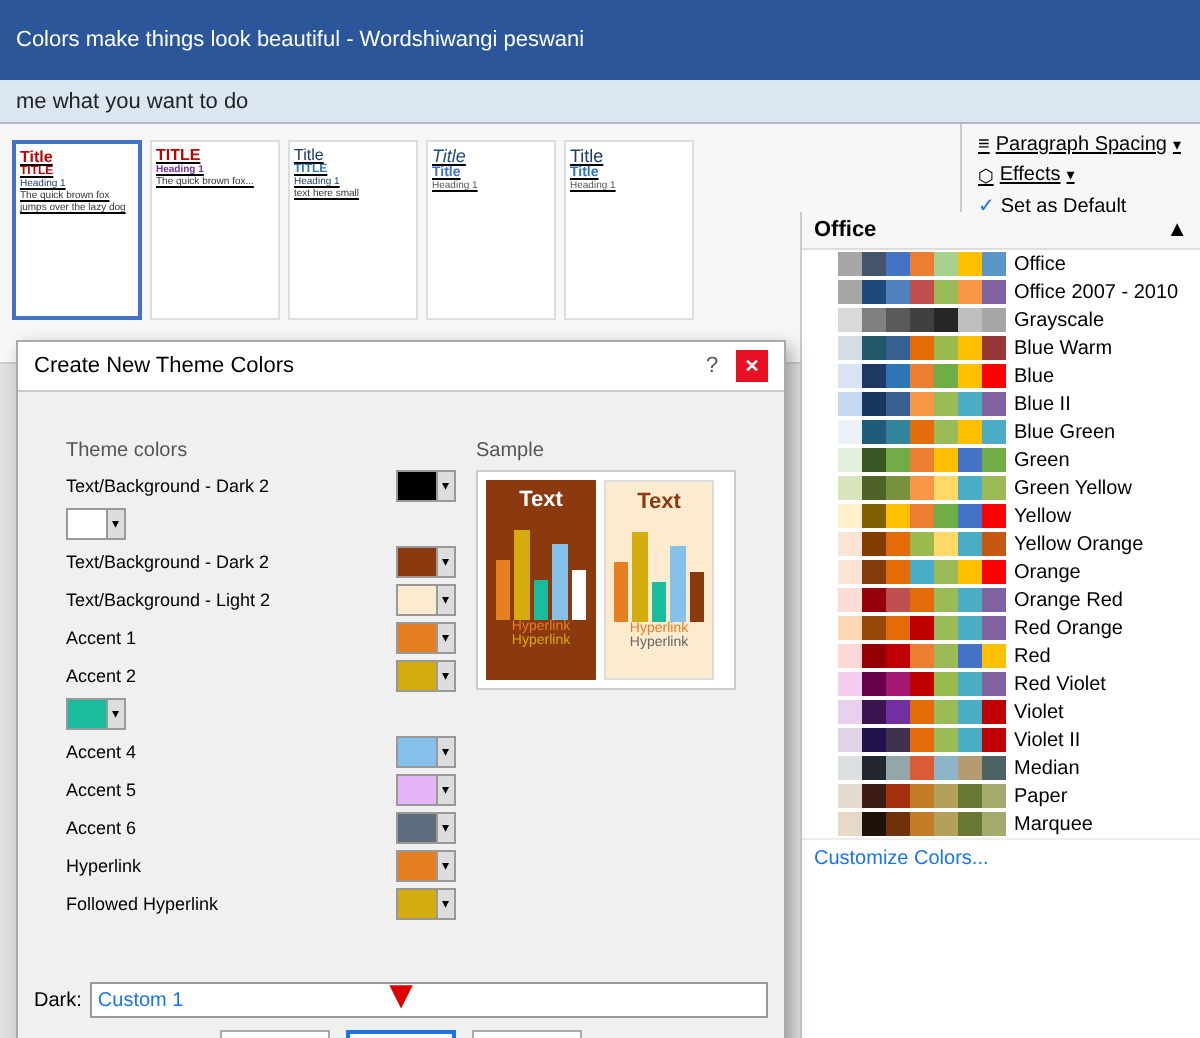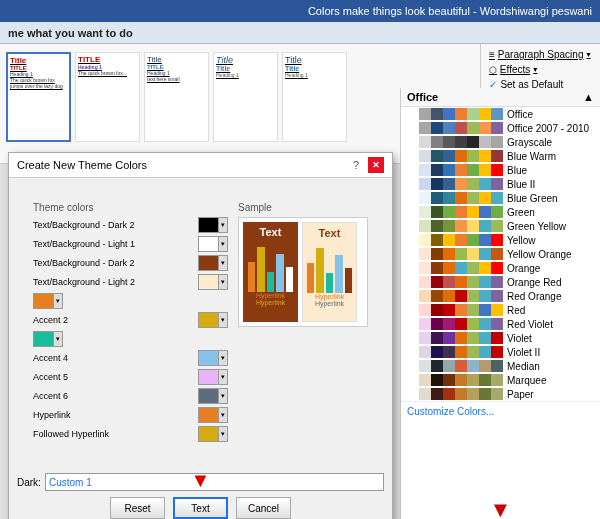--- a/index.html
+++ b/index.html
@@ -2,40 +2,39 @@
 <html><head>
   <meta charset="utf-8">
   <style>
     * { box-sizing: border-box; margin: 0; padding: 0; }
     body { font-family: 'Segoe UI', Arial, sans-serif; font-size: 11px; background: #f0f0f0; width: 600px; height: 519px; overflow: hidden; position: relative; }
 
     
     .title-bar {
       background: #2b579a;
       color: white;
-      height: 22px;
+      height: 40px;
       display: flex;
       align-items: center;
-      justify-content: flex-end;
+      justify-content: flex-start;
       padding: 0 8px;
       font-size: 11px;
     }
     .title-bar-left { display: flex; align-items: center; gap: 6px; }
 
     
     .ribbon-area {
       background: #dce6f0;
       height: 22px;
       display: flex;
       align-items: center;
       padding: 0 8px;
       font-size: 11px;
       color: #222;
       border-bottom: 1px solid #b0b8c8;
-      font-weight: bold;
     }
 
     
     .ribbon-strip {
       background: #f7f7f7;
       height: 120px;
       border-bottom: 1px solid #ccc;
       display: flex;
       position: relative;
     }
@@ -578,43 +577,43 @@
             <div class="swatch" style="background: rgb(219, 91, 53);"></div>
             <div class="swatch" style="background: rgb(141, 180, 200);"></div>
             <div class="swatch" style="background: rgb(181, 155, 114);"></div>
             <div class="swatch" style="background: rgb(77, 99, 99);"></div>
           </div>
           <span style="font-size: 10px;">Median</span>
         </div>
         <div class="theme-row">
           <div class="theme-swatches">
             <div class="swatch" style="background: rgb(255, 255, 255);"></div>
+            <div class="swatch" style="background: rgb(228, 219, 207);"></div>
+            <div class="swatch" style="background: rgb(60, 29, 21);"></div>
+            <div class="swatch" style="background: rgb(165, 48, 15);"></div>
+            <div class="swatch" style="background: rgb(196, 123, 37);"></div>
+            <div class="swatch" style="background: rgb(179, 160, 90);"></div>
+            <div class="swatch" style="background: rgb(105, 119, 52);"></div>
+            <div class="swatch" style="background: rgb(164, 169, 110);"></div>
+          </div>
+          <span style="font-size: 10px;">Paper</span>
+        </div>
+        <div class="theme-row">
+          <div class="theme-swatches">
+            <div class="swatch" style="background: rgb(255, 255, 255);"></div>
             <div class="swatch" style="background: rgb(231, 217, 200);"></div>
             <div class="swatch" style="background: rgb(31, 18, 9);"></div>
             <div class="swatch" style="background: rgb(110, 49, 9);"></div>
             <div class="swatch" style="background: rgb(196, 123, 37);"></div>
             <div class="swatch" style="background: rgb(179, 160, 90);"></div>
             <div class="swatch" style="background: rgb(105, 119, 52);"></div>
             <div class="swatch" style="background: rgb(164, 169, 110);"></div>
           </div>
           <span style="font-size: 10px;">Marquee</span>
         </div>
-        <div class="theme-row">
-          <div class="theme-swatches">
-            <div class="swatch" style="background: rgb(255, 255, 255);"></div>
-            <div class="swatch" style="background: rgb(228, 219, 207);"></div>
-            <div class="swatch" style="background: rgb(60, 29, 21);"></div>
-            <div class="swatch" style="background: rgb(165, 48, 15);"></div>
-            <div class="swatch" style="background: rgb(196, 123, 37);"></div>
-            <div class="swatch" style="background: rgb(179, 160, 90);"></div>
-            <div class="swatch" style="background: rgb(105, 119, 52);"></div>
-            <div class="swatch" style="background: rgb(164, 169, 110);"></div>
-          </div>
-          <span style="font-size: 10px;">Paper</span>
-        </div>
       </div>
     <div class="customize-link">Customize Colors...</div>
     <div style="position:absolute;bottom:40px;left:50%;transform:translateX(-50%);font-size:22px;color:#cc0000;z-index:50;">▼</div>
   </div>
 
   <div class="dialog">
     <div class="dialog-title-bar">
       <span>Create New Theme Colors</span>
       <div style="display:flex;gap:4px;">
         <button class="dialog-help-btn">?</button>
@@ -628,41 +627,41 @@
         <div class="section-label">Theme colors</div>
         <div id="color-rows">
         <div class="color-row">
     <span class="color-row-label">Text/Background - Dark 2</span>
     <div class="color-picker-box">
       <span class="color-swatch-small" style="background:#000000;"></span>
       <span class="color-dropdown-btn">▾</span>
     </div>
   </div>
             <div class="color-row">
-    <span class="color-row-label">Text/Background - Light 1</span>
     <div class="color-picker-box">
       <span class="color-swatch-small" style="background:#ffffff;"></span>
       <span class="color-dropdown-btn">▾</span>
     </div>
   </div>
             <div class="color-row">
     <span class="color-row-label">Text/Background - Dark 2</span>
     <div class="color-picker-box">
       <span class="color-swatch-small" style="background:#8B3A10;"></span>
       <span class="color-dropdown-btn">▾</span>
     </div>
   </div>
             <div class="color-row">
     <span class="color-row-label">Text/Background - Light 2</span>
     <div class="color-picker-box">
       <span class="color-swatch-small" style="background:#FDEBD0;"></span>
       <span class="color-dropdown-btn">▾</span>
     </div>
   </div>
             <div class="color-row">
+    <span class="color-row-label">Accent 1</span>
     <div class="color-picker-box">
       <span class="color-swatch-small" style="background:#E67E22;"></span>
       <span class="color-dropdown-btn">▾</span>
     </div>
   </div>
             <div class="color-row">
     <span class="color-row-label">Accent 2</span>
     <div class="color-picker-box">
       <span class="color-swatch-small" style="background:#D4AC0D;"></span>
       <span class="color-dropdown-btn">▾</span>

